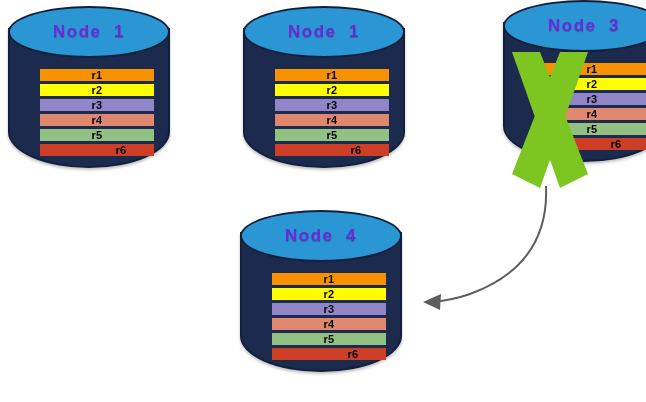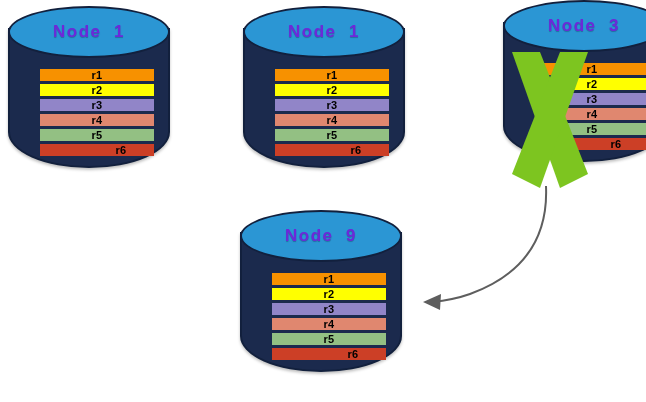--- a/index.html
+++ b/index.html
@@ -219,19 +219,19 @@
           <span class="row-label">r4</span>
         </div>
         <div class="row" style="background: rgb(147, 192, 131);">
           <span class="row-label">r5</span>
         </div>
         <div class="row" style="background: rgb(204, 63, 38);">
           <span class="row-label">r6</span>
         </div>
       </div>
       <div class="node-top" style="background: rgb(43, 150, 212); border-color: rgb(18, 32, 61);"></div>
-      <div class="node-title">Node  9</div>
+      <div class="node-title">Node  4</div>
     </div>
     <svg class="arrow-svg" viewBox="0 0 646 402">
       <path d="M546 186 C 548 232, 530 272, 470 294 C 456 299, 442 301, 432 302" fill="none" stroke="#5e5e5e" stroke-width="2"></path>
       <path d="M423 302 L441 294 L440 310 Z" fill="#5e5e5e"></path>
     </svg>
   </div>
 
 </body></html>

